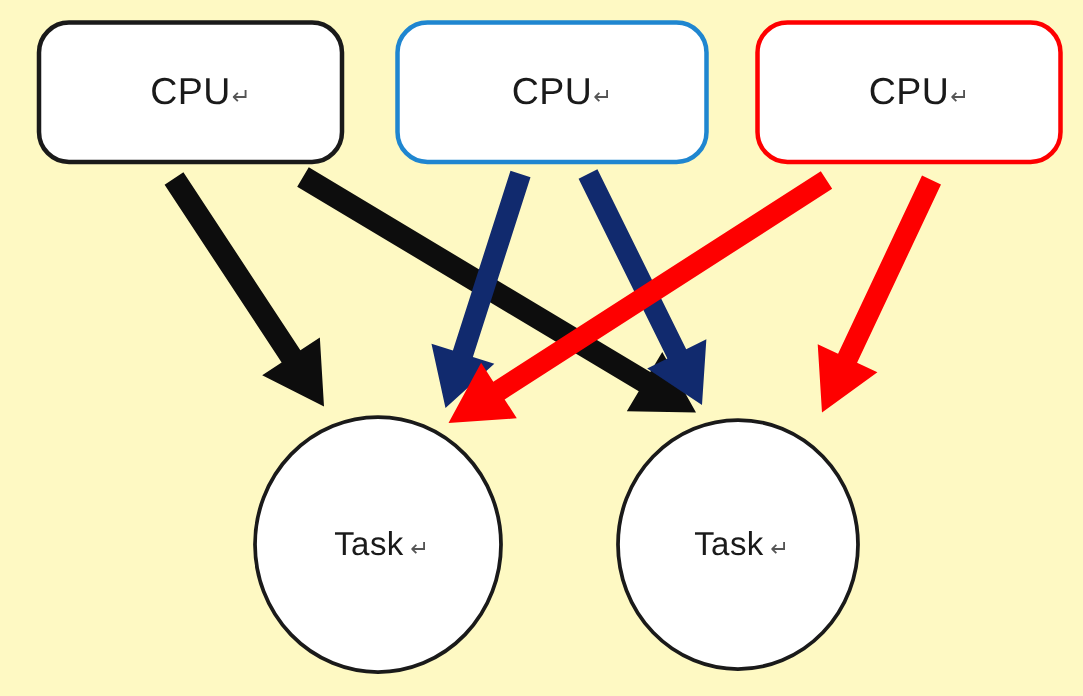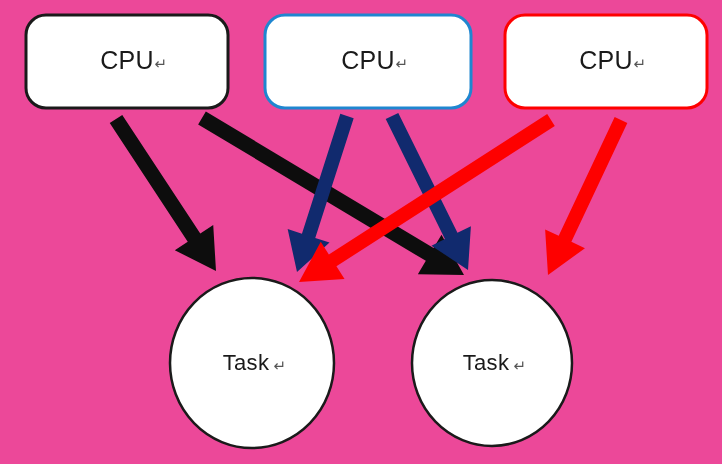--- a/index.html
+++ b/index.html
@@ -8,21 +8,21 @@
     padding: 0;
     background: #ffffff;
   }
   body {
     font-family: "Liberation Sans", sans-serif;
   }
   #canvas {
     position: relative;
     width: 722px;
     height: 464px;
-    background: #ec4899;
+    background: #fef9c3;
     overflow: hidden;
   }
   #diagram-svg {
     position: absolute;
     left: 0;
     top: 0;
     width: 722px;
     height: 464px;
     display: block;
   }

